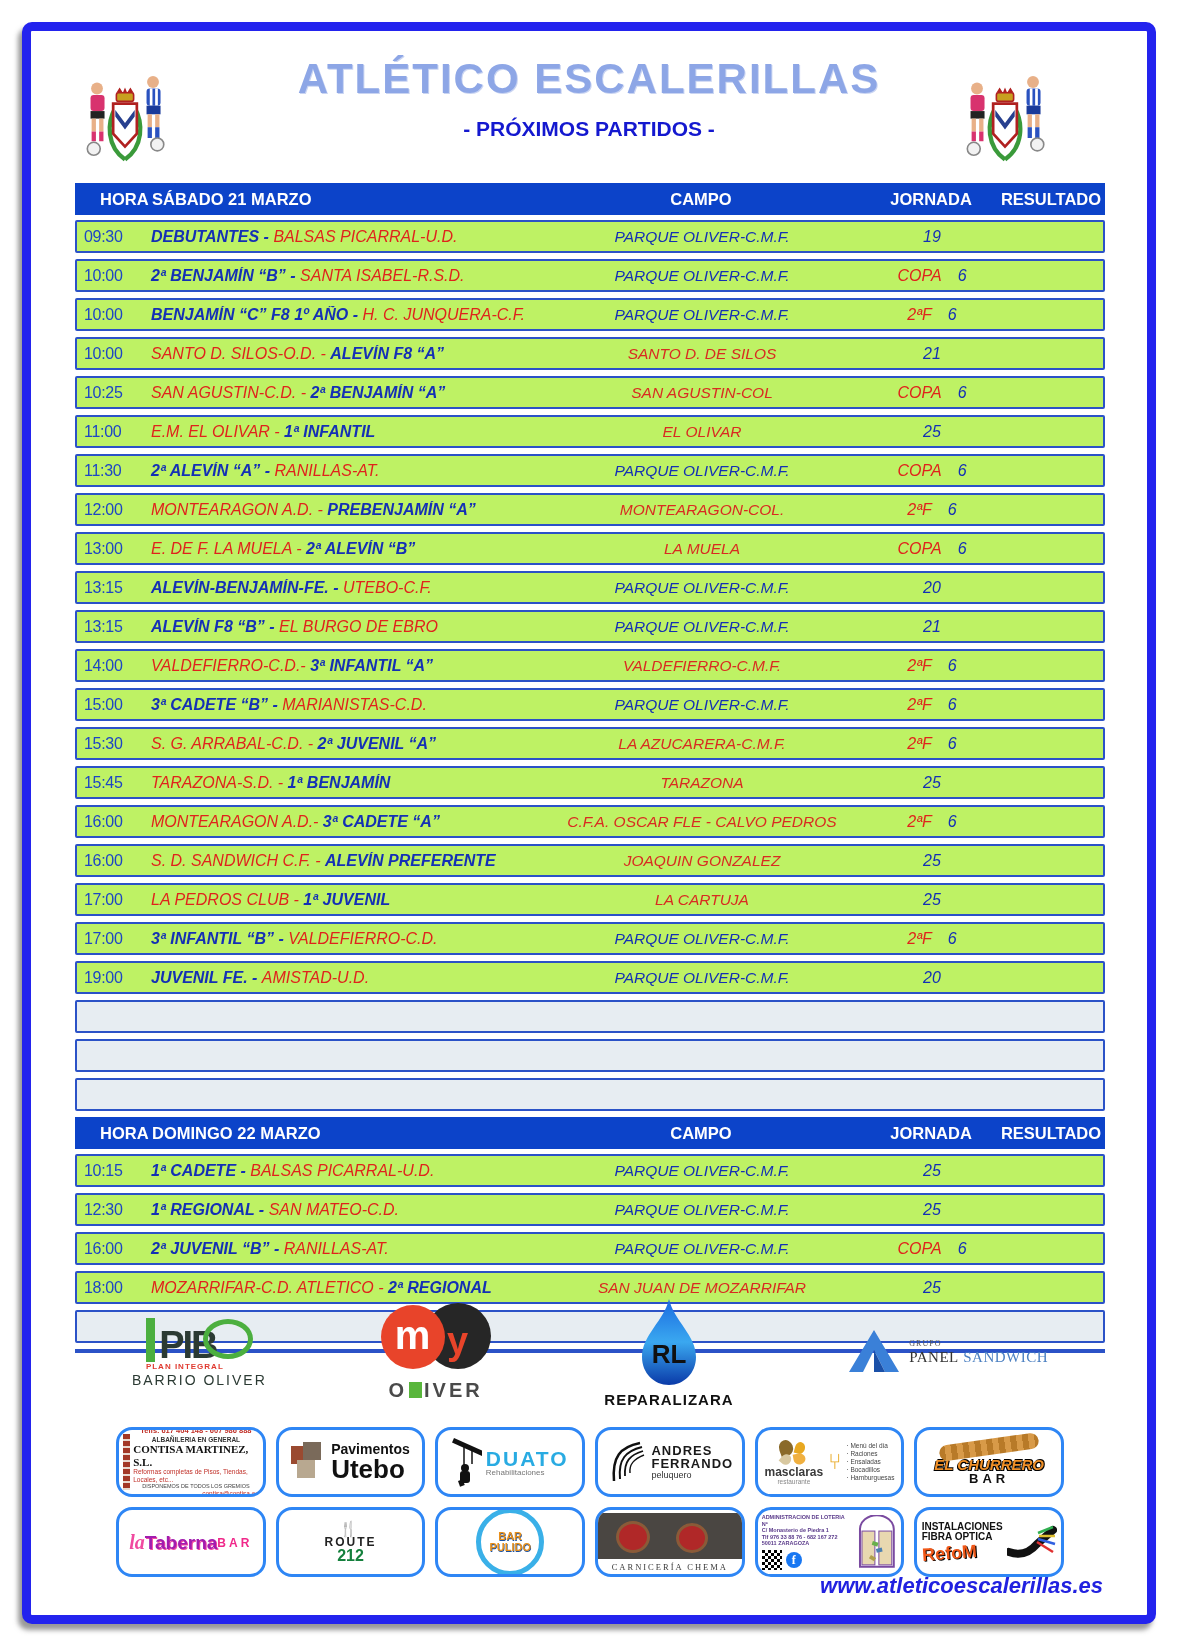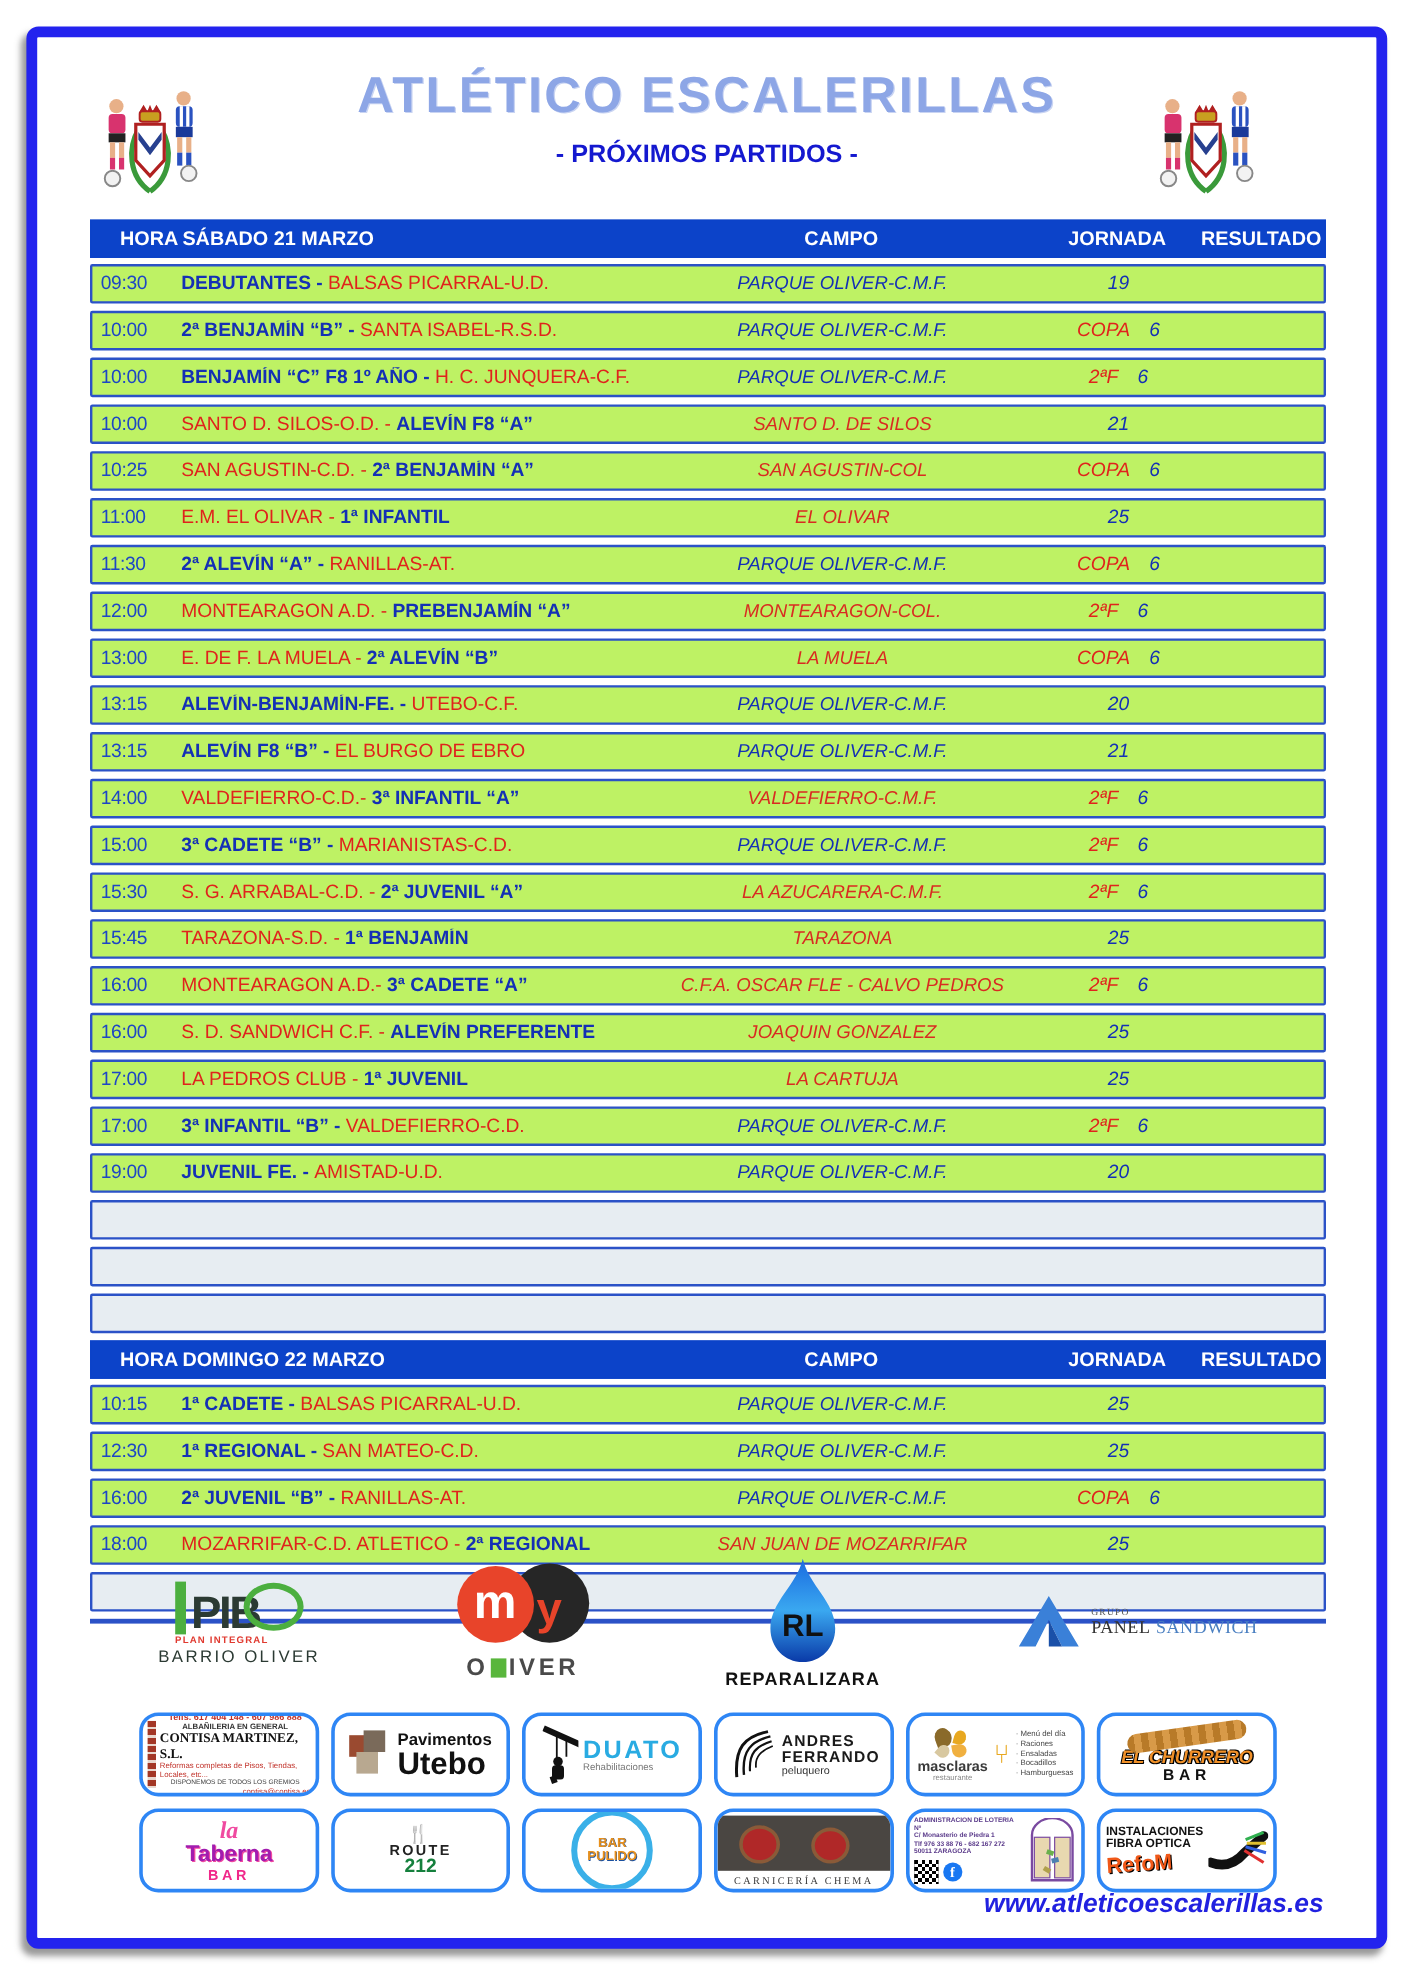--- a/index.html
+++ b/index.html
@@ -16,21 +16,21 @@
   #tables{position:absolute;left:44px;top:152px;width:1030px;}
   .fixture-table + .fixture-table{margin-top:2px;}
   .thead,.trow{display:grid;grid-template-columns:62px 398px 330px 130px 110px;align-items:center;}
   .thead{height:30px;background:#0c43c9;color:#fff;font-weight:bold;font-size:16.5px;margin-bottom:5px;border:1px solid #0c43c9;}
   .hcell.h-hora{padding-left:24px;text-align:right;}
   .hcell.h-day{padding-left:14px;}
   .hcell.h-campo,.hcell.h-jornada,.hcell.h-resultado{text-align:center;}
   .trow{height:29px;background:#bef264;border:2px solid #2b52c7;border-radius:2px;margin-bottom:6px;font-size:16px;}
   .trow.empty{background:#e7edf2;}
   .cell.hora{color:#1d46c5;padding-left:7px;letter-spacing:-0.3px;}
-  .cell.match{padding-left:12px;white-space:nowrap;overflow:hidden;}
+  .cell.match{padding-left:12px;font-style:italic;white-space:nowrap;overflow:hidden;}
   .own{color:#1430b5;font-weight:bold;}
   .opp{color:#e0231c;}
   .cell.campo{text-align:center;font-style:italic;font-size:15.5px;white-space:nowrap;}
   .cell.campo.chome{color:#1430b5;}
   .cell.campo.caway{color:#d92b21;}
   .cell.jornada{display:flex;justify-content:center;align-items:center;gap:16px;font-style:italic;}
   .fase{color:#e0231c;}
   .jnum{color:#1430b5;}
   .endline{height:4px;background:#2b52c7;margin-top:1px;}
   
@@ -103,21 +103,21 @@
   .mc-fork{font-size:22px;color:#e8a820;margin:0 1px;}
   .mc-menu{display:flex;flex-direction:column;line-height:1.25;}
   .mc-menu span{font-size:6.5px;color:#444;}
   .mc-menu span::before{content:"· ";}
   
   .churrero{flex-direction:column;line-height:1;}
   .churro{width:100px;height:16px;border-radius:8px;background:repeating-linear-gradient(90deg,#b87a28 0 6px,#d89a48 6px 12px);transform:rotate(-8deg);margin-bottom:2px;}
   .ch-name{font-size:15px;font-weight:800;font-style:italic;color:#f09028;text-shadow:1px 1px 0 #000,-1px 1px 0 #000,1px -1px 0 #000;}
   .ch-sub{font-size:13px;font-weight:800;color:#111;letter-spacing:4px;}
   
-  .taberna{flex-direction:column;line-height:1;}
+  .taberna{flex-direction:row;line-height:1;}
   .tb-la{font-family:"Liberation Serif",serif;font-style:italic;font-size:20px;font-weight:bold;color:#f04aa0;}
   .tb-name{font-size:19px;font-weight:800;color:#a21caf;text-shadow:1px 1px 0 #f04aa0;}
   .tb-sub{font-size:12px;font-weight:800;color:#f0288a;letter-spacing:3px;margin-top:2px;}
   
   .route{flex-direction:column;line-height:1;}
   .rt-icons{font-size:15px;color:#777;letter-spacing:4px;}
   .rt-1{font-size:12px;font-weight:800;color:#222;letter-spacing:2px;}
   .rt-2{font-size:16px;font-weight:800;color:#15803d;text-align:center;}
   
   .pulido-circle{width:58px;height:58px;border:5px solid #3ab0e8;border-radius:50%;display:flex;flex-direction:column;align-items:center;justify-content:center;line-height:1;}

